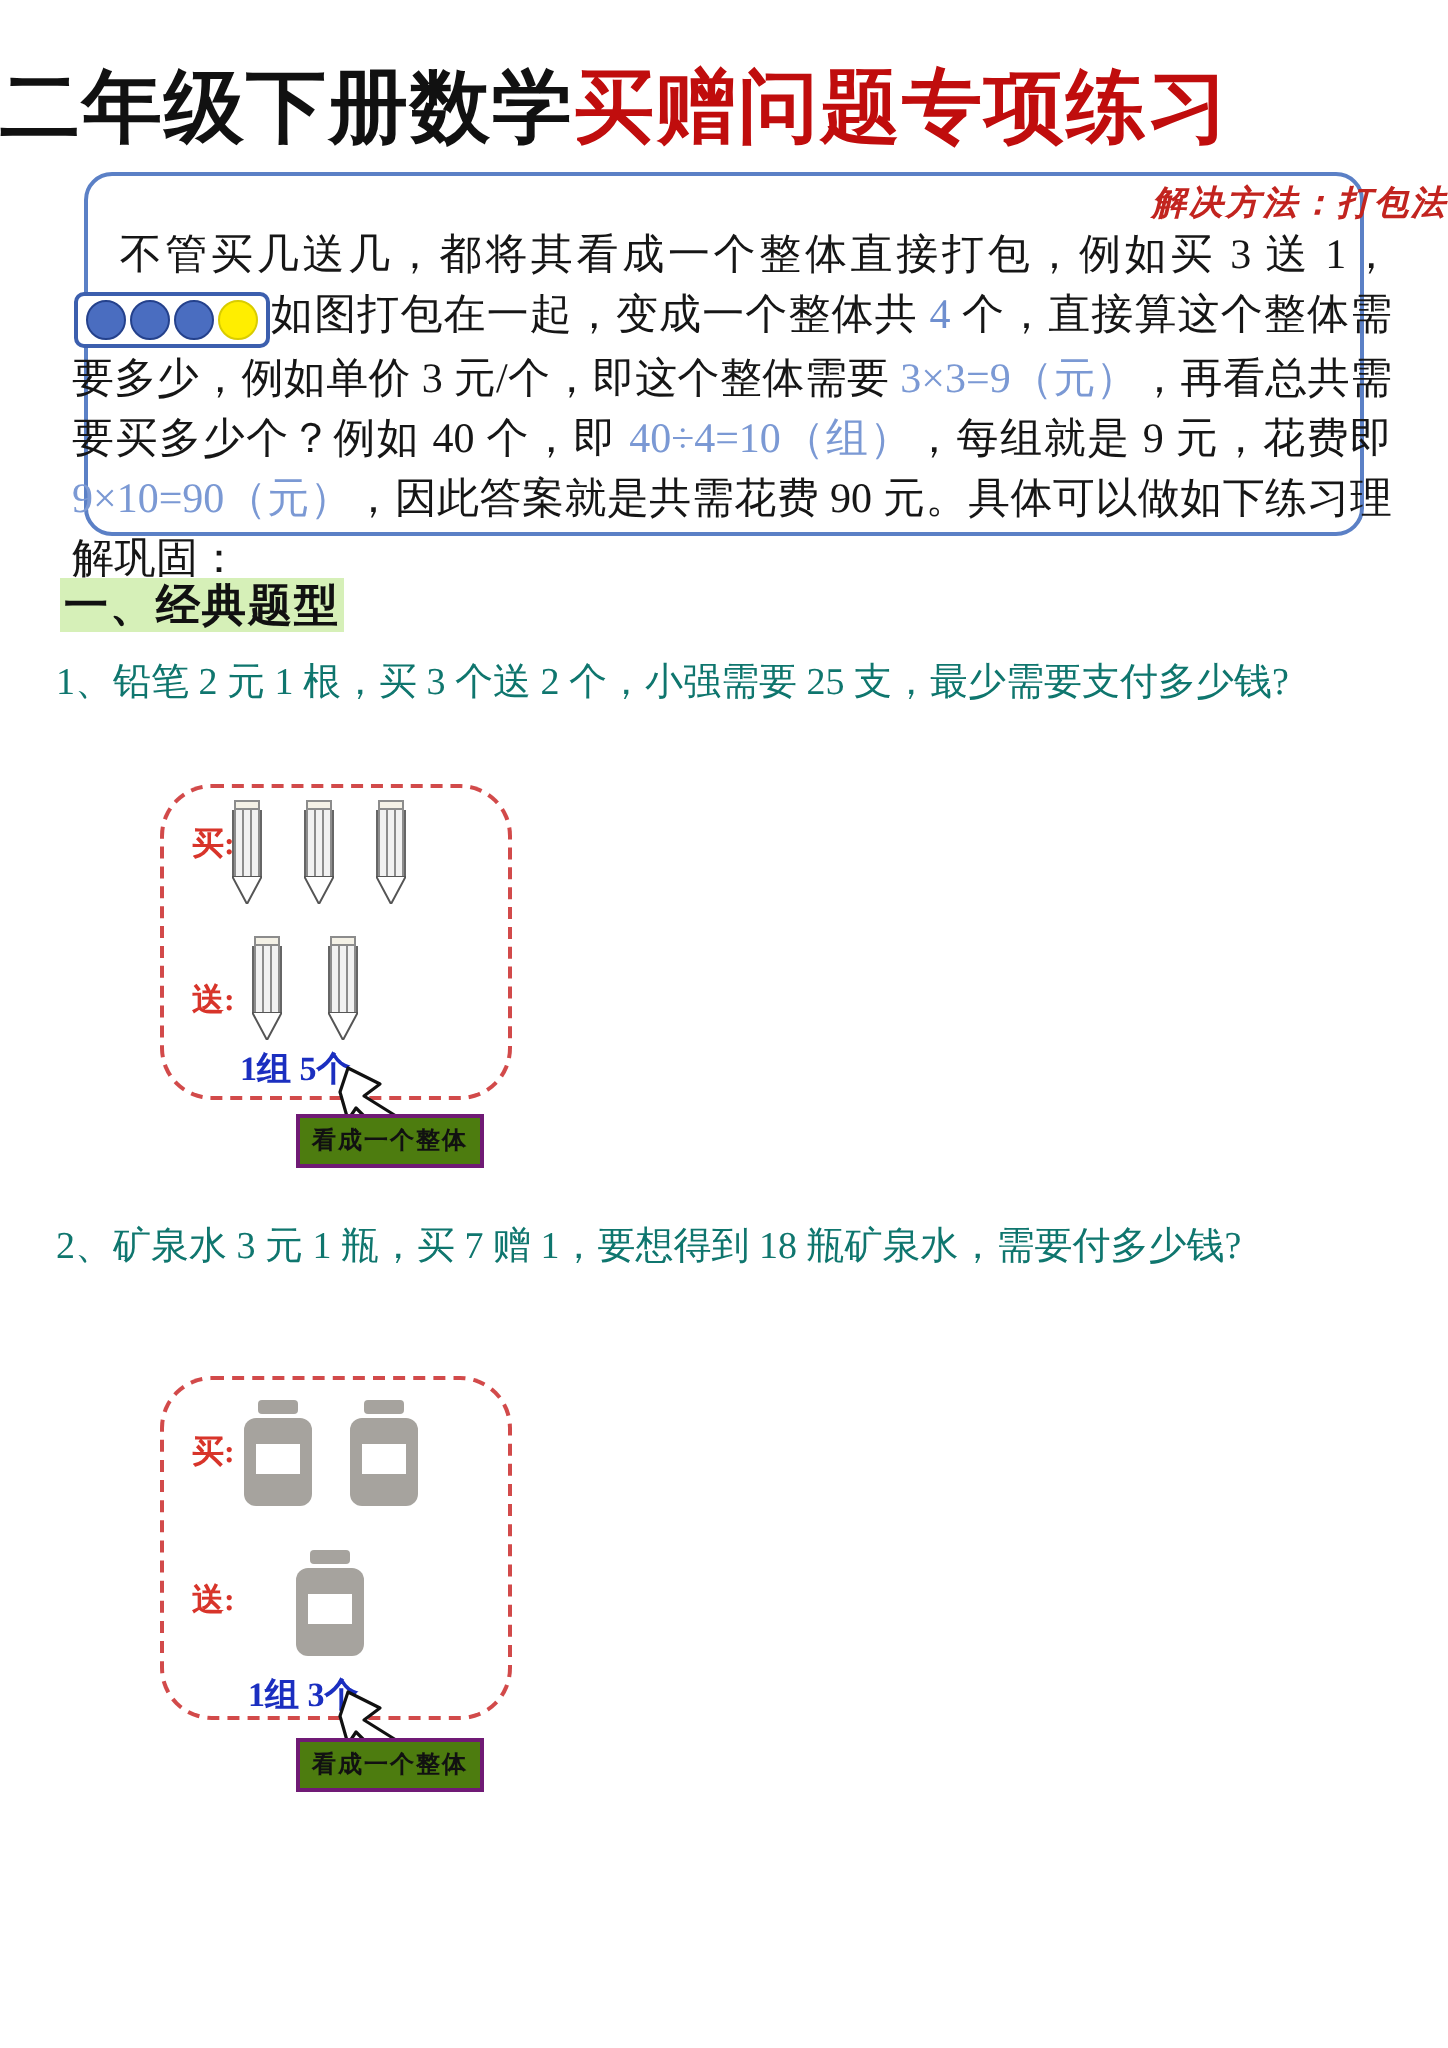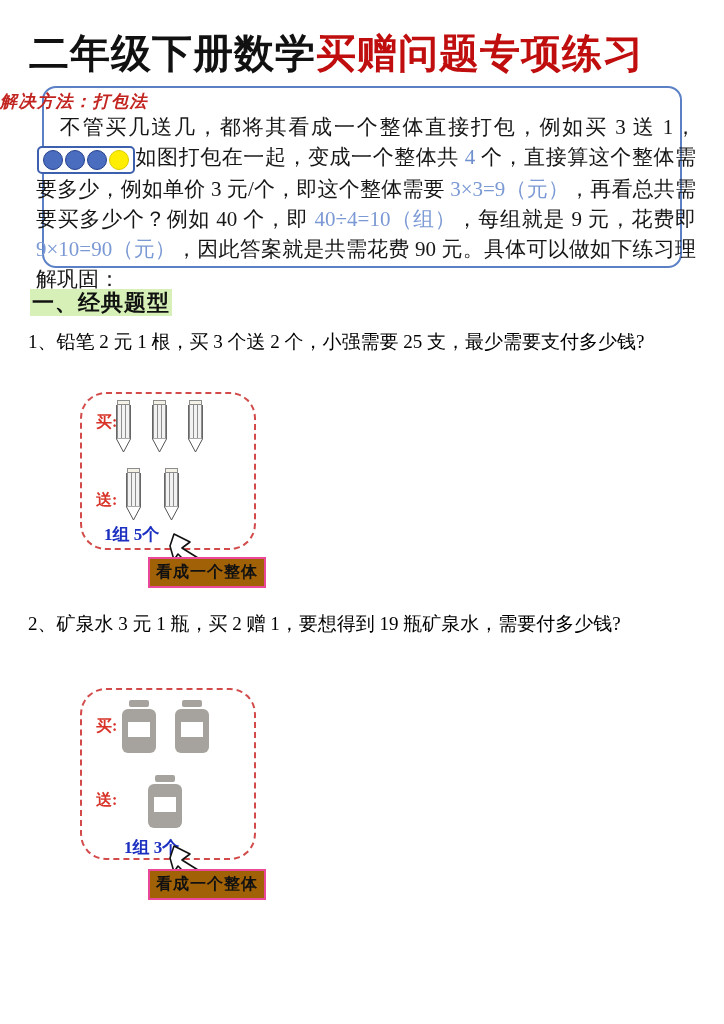--- a/index.html
+++ b/index.html
@@ -15,21 +15,21 @@
     color: #1a1a1a;
     overflow: hidden;
   }
 
   
   .page-title {
     position: absolute;
     top: 26px;
     left: 0;
     width: 644px;
-    text-align: right;
+    text-align: left;
     font-size: 40px;
     font-weight: bold;
     letter-spacing: 1px;
     white-space: nowrap;
     font-family: "Liberation Serif", "DejaVu Serif", serif;
   }
   .title-black { color: #111111; }
   .title-red { color: #c00d0d; }
 
   
@@ -41,21 +41,21 @@
     height: 182px;
     border: 2px solid #5b80c6;
     border-radius: 14px;
     box-sizing: border-box;
   }
   .method-header {
     position: absolute;
     left: 0;
     top: 90px;
     width: 724px;
-    text-align: left;
+    text-align: right;
     font-size: 17px;
     color: #c2241f;
     font-style: italic;
     font-weight: bold;
     letter-spacing: 1.5px;
     font-family: "Liberation Serif", "DejaVu Serif", serif;
   }
   .method-body {
     position: absolute;
     left: 36px;
@@ -106,21 +106,21 @@
   .section-heading .hl {
     background: #d6f0b8;
     padding: 1px 2px;
   }
 
   
   .question {
     position: absolute;
     font-size: 19px;
     line-height: 32px;
-    color: #000000;
+    color: #0f766e;
     width: 666px;
     left: 28px;
     text-align: justify;
   }
   #question-1 { top: 326px; }
   #question-2 { top: 608px; }
 
   
   .diagram-box {
     position: absolute;
@@ -194,23 +194,23 @@
     left: 6px;
     top: 13px;
     width: 22px;
     height: 15px;
     background: #ffffff;
   }
 
   
   .callout {
     position: absolute;
-    border: 2px solid #ec4899;
-    background: #a16207;
-    font-size: 16px;
+    border: 2px solid #701a75;
+    background: #4d7c0f;
+    font-size: 12px;
     font-weight: bold;
     color: #111;
     padding: 3px 6px;
     white-space: nowrap;
     letter-spacing: 1px;
   }
   .callout-arrow { position: absolute; }
 </style>
 </head>
 <body>
@@ -268,29 +268,29 @@
     </svg>
 </div>
 <div class="pencil" style="left:164px; top:468px;">
   <div class="ferrule"></div>
   <div class="body"></div>
   <svg width="15" height="14">
       <polygon points="0,0 15,0 7.5,14" fill="#ffffff" stroke="#555" stroke-width="1"></polygon>
     </svg>
 </div>
 
-<div class="group-label" style="left:104px; top:523px;">1组 5个</div>
+<div class="group-label" style="left:120px; top:523px;">1组 5个</div>
 
 <svg class="callout-arrow" style="left:168px; top:528px;" width="70" height="42">
   <polygon points="6,6 22,14 14,20 30,30 18,34 10,26 6,32 2,18" fill="#ffffff" stroke="#111" stroke-width="1.6" stroke-linejoin="round"></polygon>
 </svg>
 
 <div class="callout" style="left:148px; top:557px;">看成一个整体</div>
 
-<div class="question" id="question-2">2、矿泉水 3 元 1 瓶，买 2 赠 1，要想得到 19 瓶矿泉水，需要付多少钱?</div>
+<div class="question" id="question-2">2、矿泉水 3 元 1 瓶，买 7 赠 1，要想得到 18 瓶矿泉水，需要付多少钱?</div>
 
 <div class="diagram-box" id="diagram-2"></div>
 
 <div class="row-label" style="left:96px; top:716px;">买:</div>
 <div class="row-label" style="left:96px; top:790px;">送:</div>
 
 <div class="bottle" style="left:122px; top:700px;">
   <div class="cap"></div>
   <div class="body">
       <div class="label"></div>

